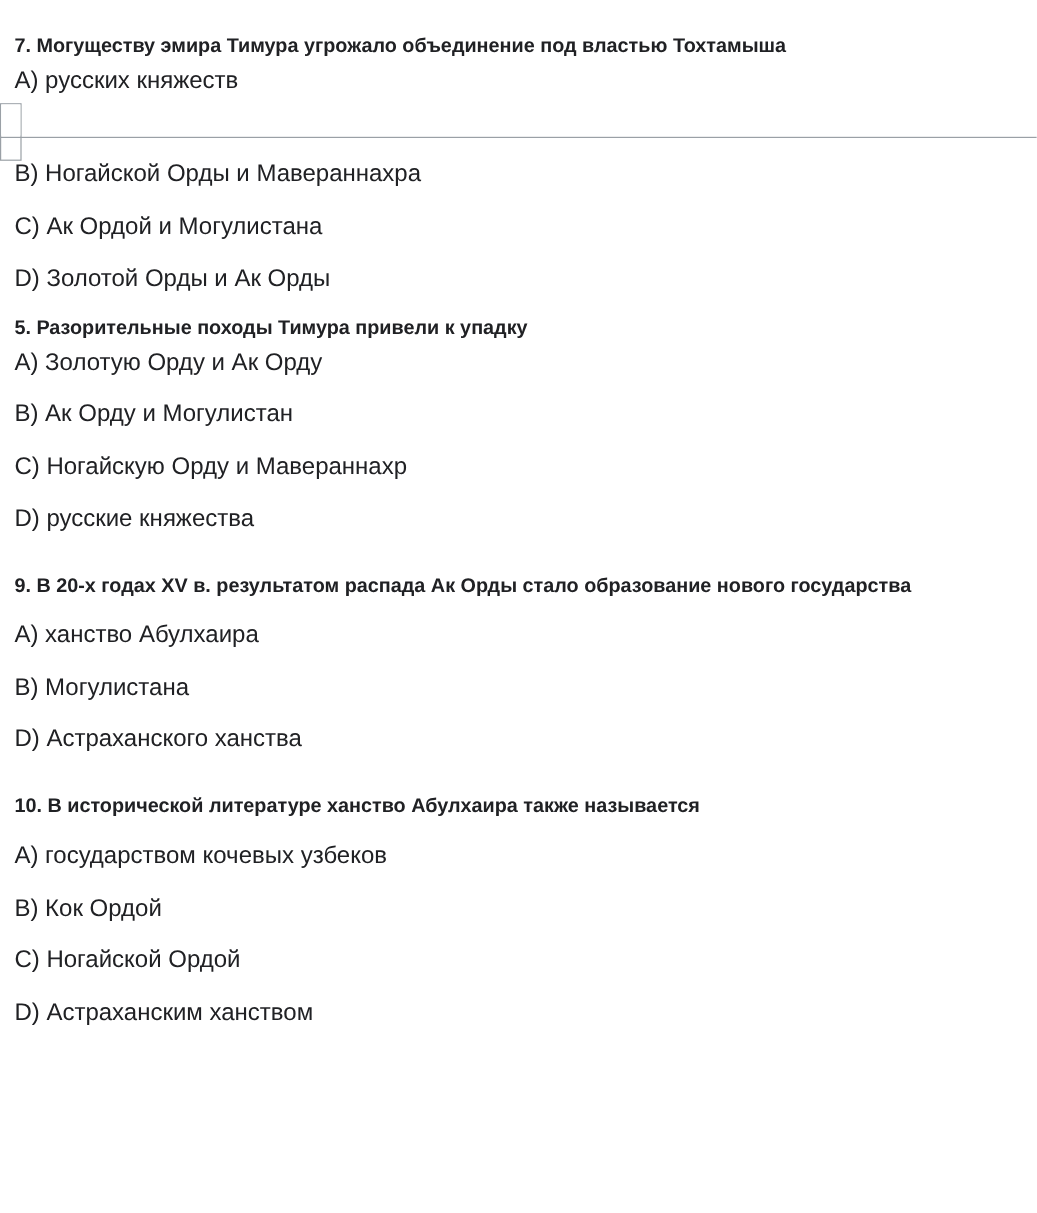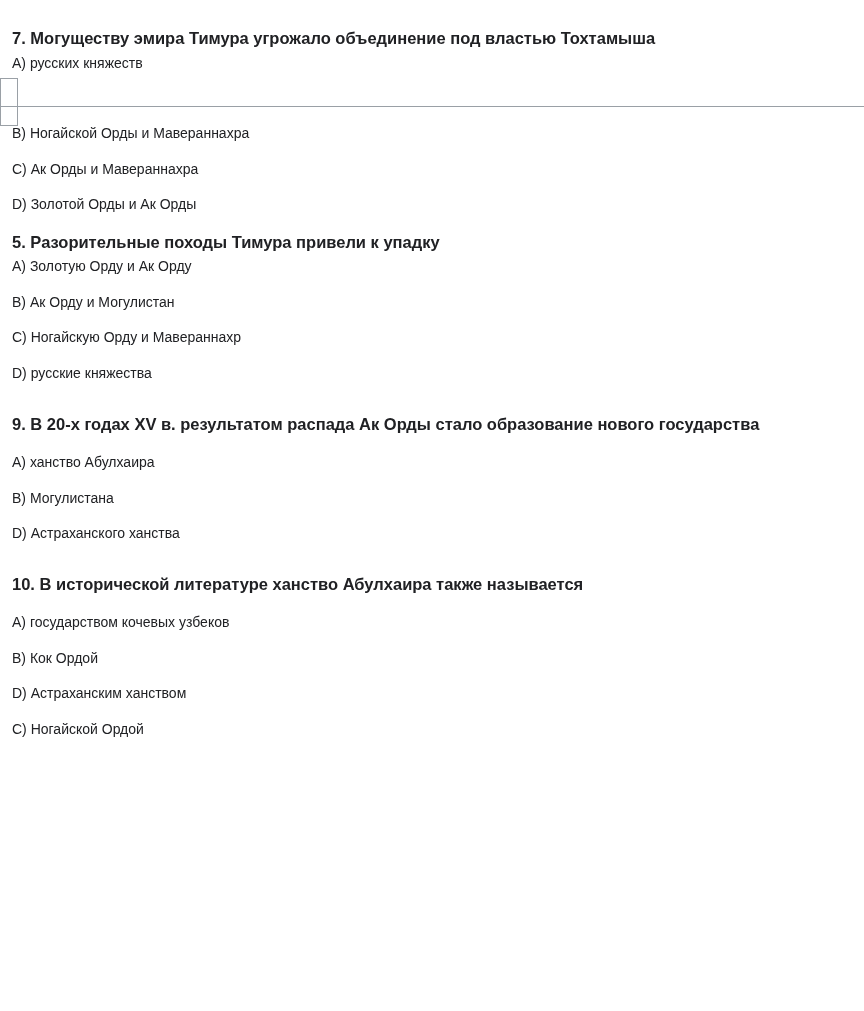--- a/index.html
+++ b/index.html
@@ -26,21 +26,21 @@
     padding: 0 10px 0 12px;
   }
   .q-title {
     font-size: 16.5px;
     font-weight: bold;
     line-height: 1.32;
     margin: 0;
     white-space: nowrap;
   }
   .q-option {
-    font-size: 14px;
+    font-size: 20px;
     font-weight: normal;
     line-height: 1.32;
     margin: 0;
     white-space: nowrap;
   }
   
   .gap-first { margin-top: 4px; }
   .gap-opt { margin-top: 17px; }
   .gap-q { margin-top: 18px; }
   .gap-big { margin-top: 32px; }
@@ -89,21 +89,21 @@
   </div>
 
   <div class="rule-wrap">
     <div class="rule-line"></div>
     <div class="rule-box"></div>
     <div class="rule-box-cover"></div>
   </div>
 
   <div class="q-block">
     <p class="q-option">B) Ногайской Орды и Мавераннахра</p>
-    <p class="q-option gap-opt">C) Ак Орды и Мавераннахра</p>
+    <p class="q-option gap-opt">C) Ак Ордой и Могулистана</p>
     <p class="q-option gap-opt">D) Золотой Орды и Ак Орды</p>
   </div>
 
   <div class="q-block gap-q">
     <p class="q-title">5. Разорительные походы Тимура привели к упадку</p>
     <p class="q-option gap-first">A) Золотую Орду и Ак Орду</p>
     <p class="q-option gap-opt">B) Ак Орду и Могулистан</p>
     <p class="q-option gap-opt">C) Ногайскую Орду и Мавераннахр</p>
     <p class="q-option gap-opt">D) русские княжества</p>
   </div>
@@ -112,17 +112,17 @@
     <p class="q-title">9. В 20-х годах XV в. результатом распада Ак Орды стало образование нового государства</p>
     <p class="q-option gap-opt">A) ханство Абулхаира</p>
     <p class="q-option gap-opt">B) Могулистана</p>
     <p class="q-option gap-opt">D) Астраханского ханства</p>
   </div>
 
   <div class="q-block gap-big">
     <p class="q-title">10. В исторической литературе ханство Абулхаира также называется</p>
     <p class="q-option gap-opt">A) государством кочевых узбеков</p>
     <p class="q-option gap-opt">B) Кок Ордой</p>
+    <p class="q-option gap-opt">C) Ногайской Ордой</p>
     <p class="q-option gap-opt">D) Астраханским ханством</p>
-    <p class="q-option gap-opt">C) Ногайской Ордой</p>
   </div>
 
 </div>
 
 </body></html>

